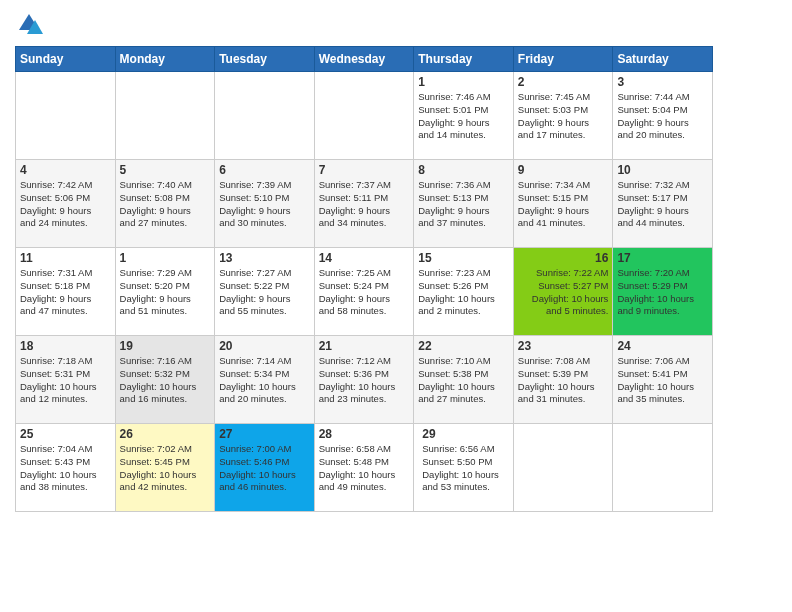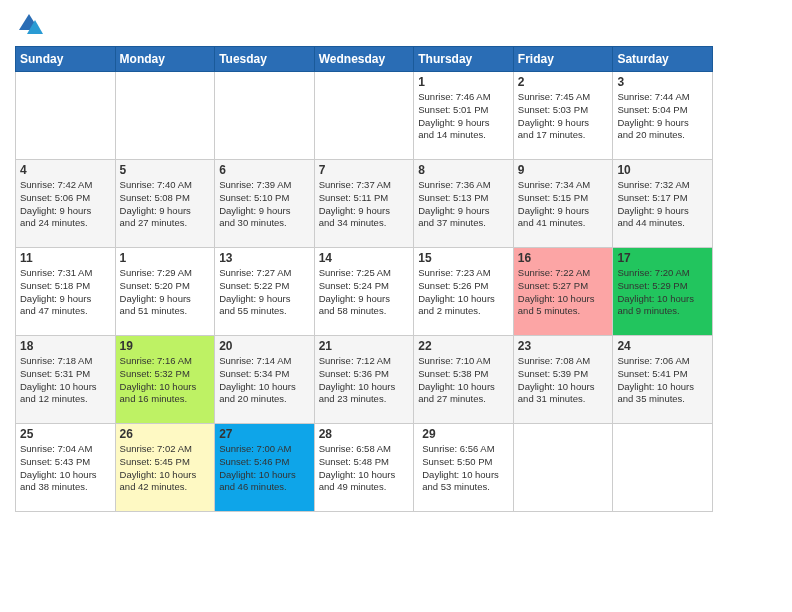--- a/index.html
+++ b/index.html
@@ -200,35 +200,35 @@
             <div class="day-info">Sunrise: 7:27 AM<br>Sunset: 5:22 PM<br>Daylight: 9 hours<br>and 55 minutes.</div>
           </td>
           <td style="background: rgb(255, 255, 255);">
             <span class="day-num">14</span>
             <div class="day-info">Sunrise: 7:25 AM<br>Sunset: 5:24 PM<br>Daylight: 9 hours<br>and 58 minutes.</div>
           </td>
           <td style="background: rgb(255, 255, 255);">
             <span class="day-num">15</span>
             <div class="day-info">Sunrise: 7:23 AM<br>Sunset: 5:26 PM<br>Daylight: 10 hours<br>and 2 minutes.</div>
           </td>
-          <td style="background: #fca5a5;">
+          <td style="background: #84cc16; text-align: right;">
             <span class="day-num">16</span>
             <div class="day-info">Sunrise: 7:22 AM<br>Sunset: 5:27 PM<br>Daylight: 10 hours<br>and 5 minutes.</div>
           </td>
           <td style="background: #22c55e;">
             <span class="day-num">17</span>
             <div class="day-info">Sunrise: 7:20 AM<br>Sunset: 5:29 PM<br>Daylight: 10 hours<br>and 9 minutes.</div>
           </td>
         </tr>
         <tr>
           <td style="background: rgb(245, 245, 245);">
             <span class="day-num">18</span>
             <div class="day-info">Sunrise: 7:18 AM<br>Sunset: 5:31 PM<br>Daylight: 10 hours<br>and 12 minutes.</div>
           </td>
-          <td style="background: #bef264;">
+          <td style="background: #e5e5e5;">
             <span class="day-num">19</span>
             <div class="day-info">Sunrise: 7:16 AM<br>Sunset: 5:32 PM<br>Daylight: 10 hours<br>and 16 minutes.</div>
           </td>
           <td style="background: rgb(245, 245, 245);">
             <span class="day-num">20</span>
             <div class="day-info">Sunrise: 7:14 AM<br>Sunset: 5:34 PM<br>Daylight: 10 hours<br>and 20 minutes.</div>
           </td>
           <td style="background: rgb(245, 245, 245);">
             <span class="day-num">21</span>
             <div class="day-info">Sunrise: 7:12 AM<br>Sunset: 5:36 PM<br>Daylight: 10 hours<br>and 23 minutes.</div>

